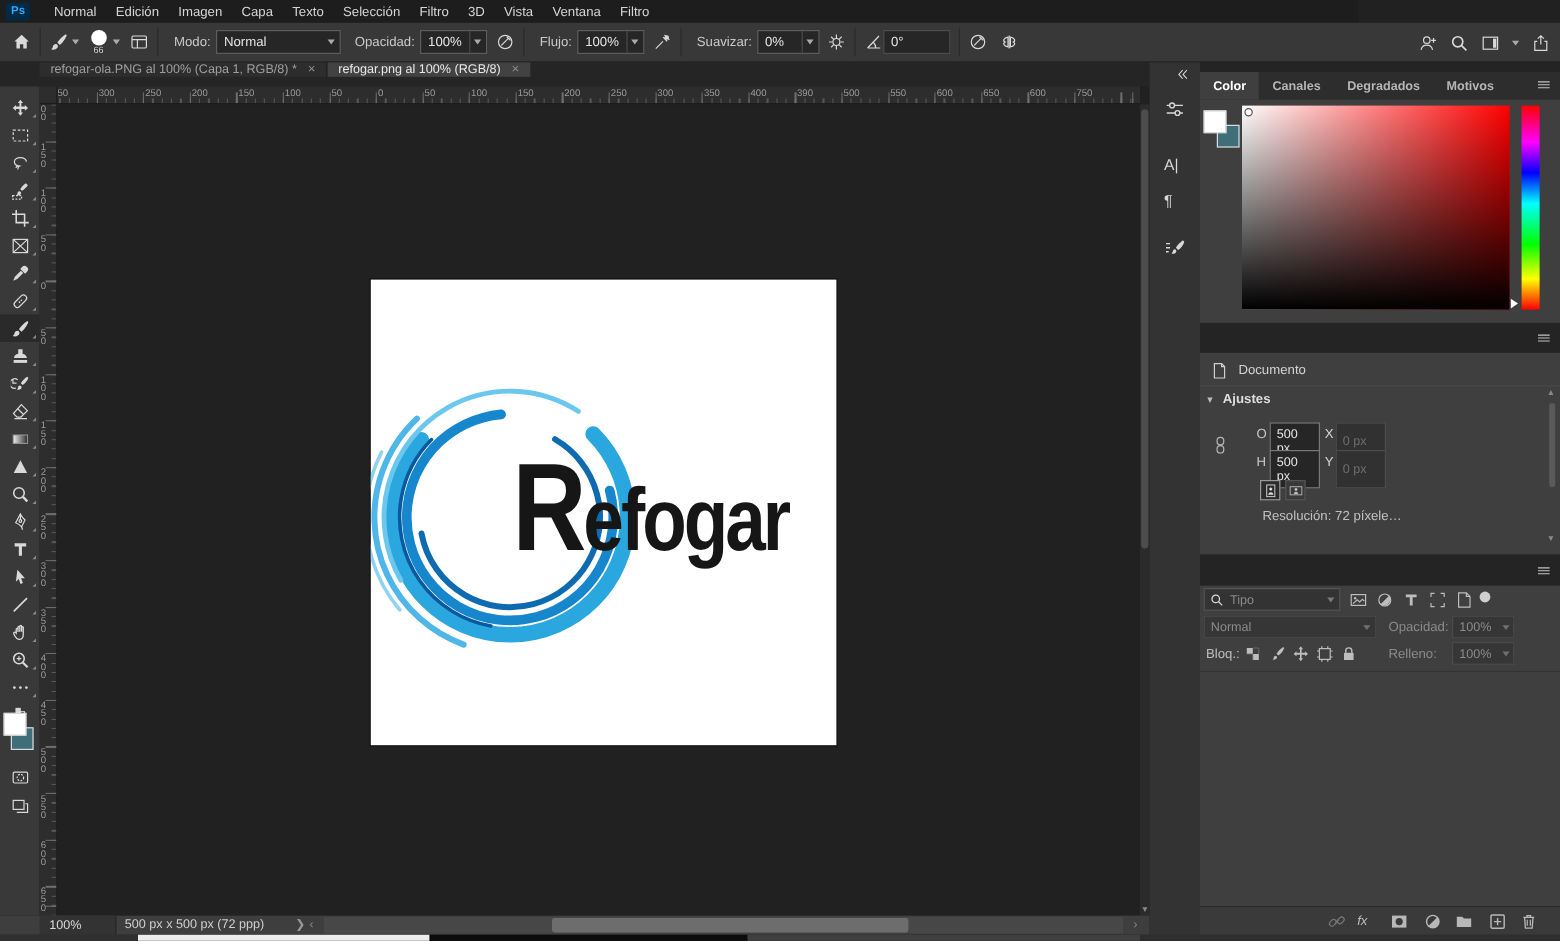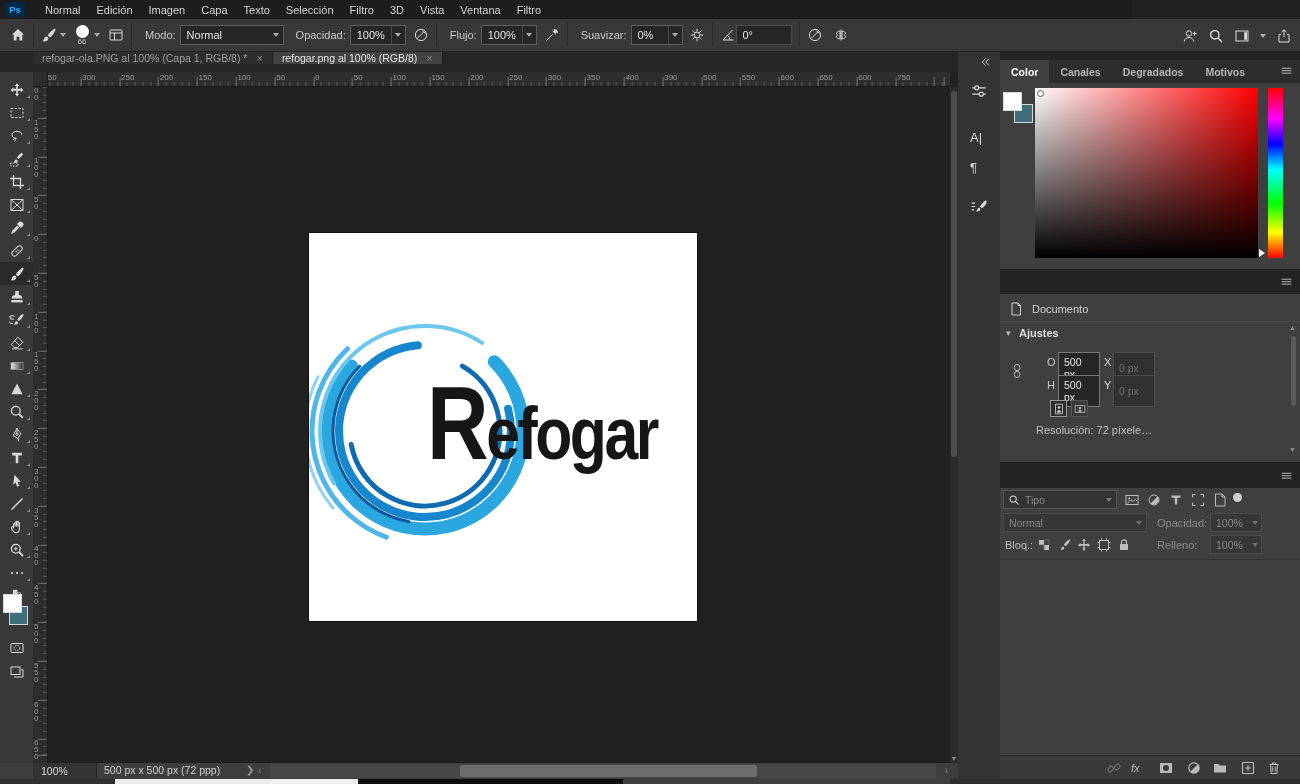--- a/index.html
+++ b/index.html
@@ -707,21 +707,21 @@
       </span>
     <span class="abs" style="left:71px; top:106px; width:17px; height:17px; background:#3a3a3a; border:1px solid #555; display:flex; align-items:center; justify-content:center">
         <span class="icon12">
           <svg viewBox="0 0 16 16" width="100%" height="100%" fill="none" stroke-width="1">
             <rect x="1.5" y="3.5" width="13" height="9" fill="none" stroke="#bbb"></rect>
             <circle cx="8" cy="6.5" r="1.6" fill="#bbb"></circle>
             <path d="M5.4 11.5 C5.9 9.7 6.8 9 8 9 C9.2 9 10.1 9.7 10.6 11.5 Z" fill="#bbb"></path>
           </svg>
         </span>
       </span>
-    <span class="abs" style="left:36px; top:130px; color:#c0c0c0">Resolución: 72 píxele…</span>
+    <span class="abs" style="left:52px; top:130px; color:#c0c0c0">Resolución: 72 píxele…</span>
     <span class="abs" style="left:289px; top:30px; color:#8a8a8a; font-size:7px">▲</span>
     <span class="abs" style="left:291px; top:42px; width:5px; height:70px; background:#5a5a5a; border-radius:2px"></span>
     <span class="abs" style="left:289px; top:152px; color:#8a8a8a; font-size:7px">▼</span>
   </div>
 
   <span class="pmenu" style="top:418px">
       <svg viewBox="0 0 16 16" width="100%" height="100%" fill="none" stroke-width="1">
         <path d="M2 4 H14 M2 7 H14 M2 10 H14" stroke="#c4c4c4" stroke-width="1.1"></path>
       </svg>
     </span>

